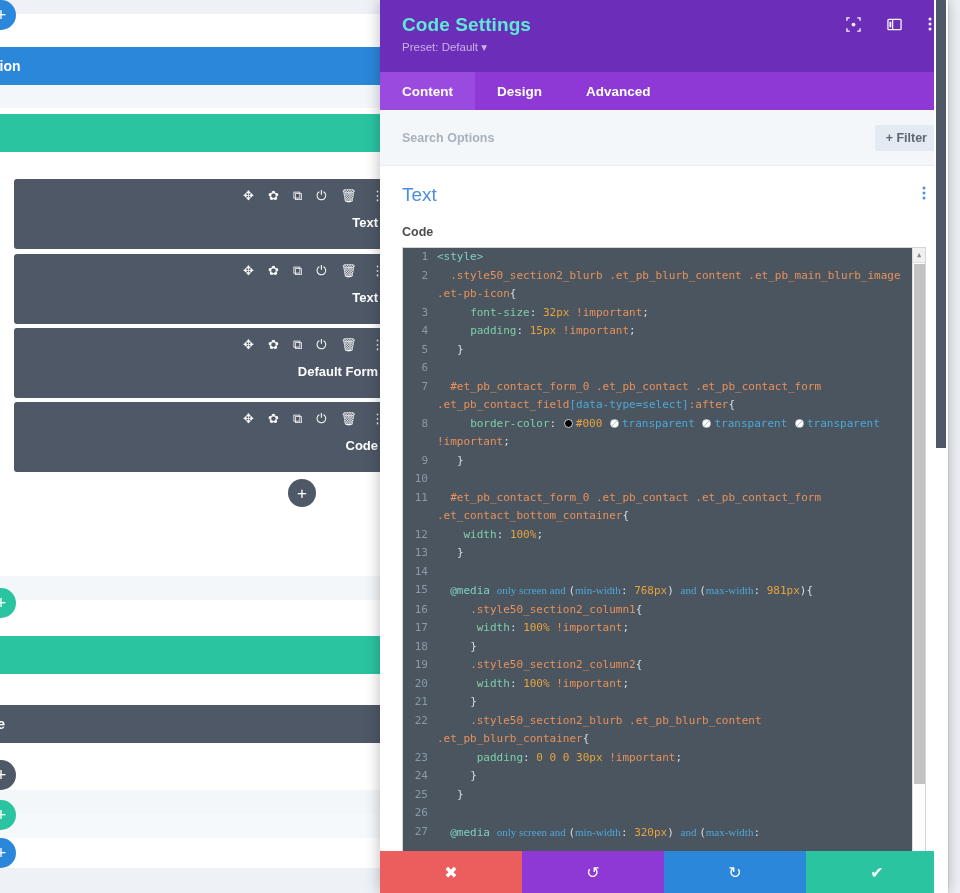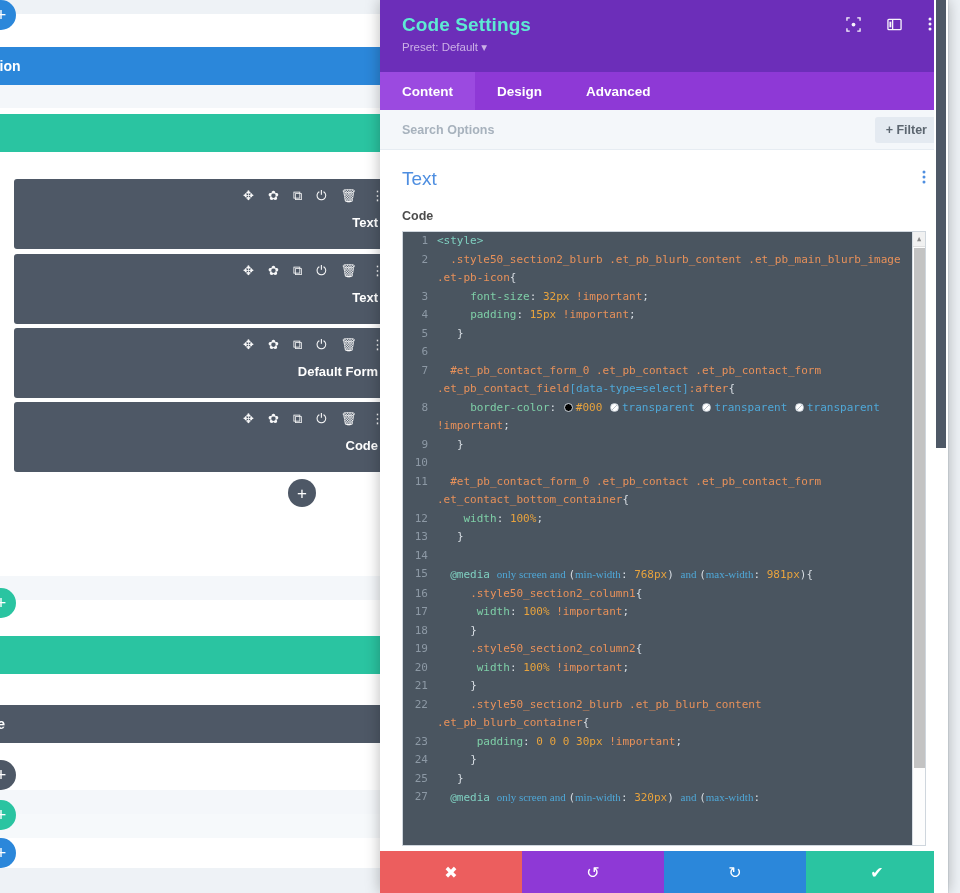--- a/index.html
+++ b/index.html
@@ -105,21 +105,21 @@
   .m-tab {
     padding: 0 22px;
     display: flex; align-items: center;
     color: #fff; font-size: 13.5px; font-weight: bold;
     cursor: pointer;
   }
   .m-tab.active { background: #9b4ae0; }
 
   
   .m-search {
-    height: 40px; background: #f4f7fa;
+    height: 56px; background: #f4f7fa;
     border-bottom: 1px solid #e6ecf2;
     display: flex; align-items: center;
     padding: 0 10px 0 22px;
     position: relative;
   }
   .m-search-input {
     flex: 1; border: 0; background: transparent; outline: none;
     font-family: "Liberation Sans", sans-serif;
     font-size: 12.5px; color: #555; font-weight: bold;
   }
@@ -411,20 +411,21 @@
           <div class="ed-line"><div class="ed-num">16</div><div class="ed-code"><span class="tk-plain">     </span><span class="tk-sel">.style50_section2_column1</span><span class="tk-punc">{</span></div></div>
           <div class="ed-line"><div class="ed-num">17</div><div class="ed-code"><span class="tk-plain">      </span><span class="tk-prop">width</span><span class="tk-punc">: </span><span class="tk-val">100%</span><span class="tk-plain"> </span><span class="tk-imp">!important</span><span class="tk-punc">;</span></div></div>
           <div class="ed-line"><div class="ed-num">18</div><div class="ed-code"><span class="tk-plain">     </span><span class="tk-punc">}</span></div></div>
           <div class="ed-line"><div class="ed-num">19</div><div class="ed-code"><span class="tk-plain">     </span><span class="tk-sel">.style50_section2_column2</span><span class="tk-punc">{</span></div></div>
           <div class="ed-line"><div class="ed-num">20</div><div class="ed-code"><span class="tk-plain">      </span><span class="tk-prop">width</span><span class="tk-punc">: </span><span class="tk-val">100%</span><span class="tk-plain"> </span><span class="tk-imp">!important</span><span class="tk-punc">;</span></div></div>
           <div class="ed-line"><div class="ed-num">21</div><div class="ed-code"><span class="tk-plain">     </span><span class="tk-punc">}</span></div></div>
           <div class="ed-line"><div class="ed-num">22</div><div class="ed-code"><span class="tk-plain">     </span><span class="tk-sel">.style50_section2_blurb .et_pb_blurb_content .et_pb_blurb_container</span><span class="tk-punc">{</span></div></div>
           <div class="ed-line"><div class="ed-num">23</div><div class="ed-code"><span class="tk-plain">      </span><span class="tk-prop">padding</span><span class="tk-punc">: </span><span class="tk-val">0 0 0 30px</span><span class="tk-plain"> </span><span class="tk-imp">!important</span><span class="tk-punc">;</span></div></div>
           <div class="ed-line"><div class="ed-num">24</div><div class="ed-code"><span class="tk-plain">     </span><span class="tk-punc">}</span></div></div>
           <div class="ed-line"><div class="ed-num">25</div><div class="ed-code"><span class="tk-plain">   </span><span class="tk-punc">}</span></div></div>
+          <div class="ed-line"><div class="ed-num">26</div><div class="ed-code">&nbsp;</div></div>
           <div class="ed-line"><div class="ed-num">27</div><div class="ed-code"><span class="tk-plain">  </span><span class="tk-at">@media</span><span class="tk-plain"> </span><span class="tk-media">only screen and </span><span class="tk-punc">(</span><span class="tk-media">min-width</span><span class="tk-punc">: </span><span class="tk-val">320px</span><span class="tk-punc">) </span><span class="tk-media">and </span><span class="tk-punc">(</span><span class="tk-media">max-width</span><span class="tk-punc">:</span></div></div>
         </div>
       <div class="ed-sb">
         <div class="ed-sb-up">▲</div>
         <div class="ed-sb-thumb"></div>
       </div>
     </div>
   </div>
 
   <div class="m-footer">

